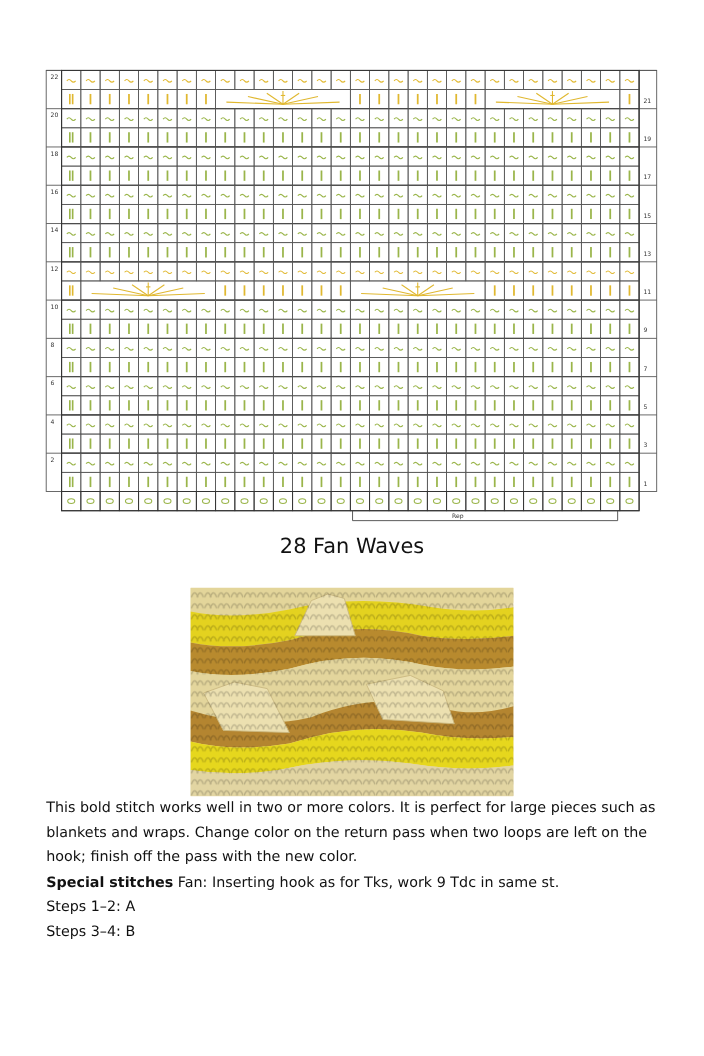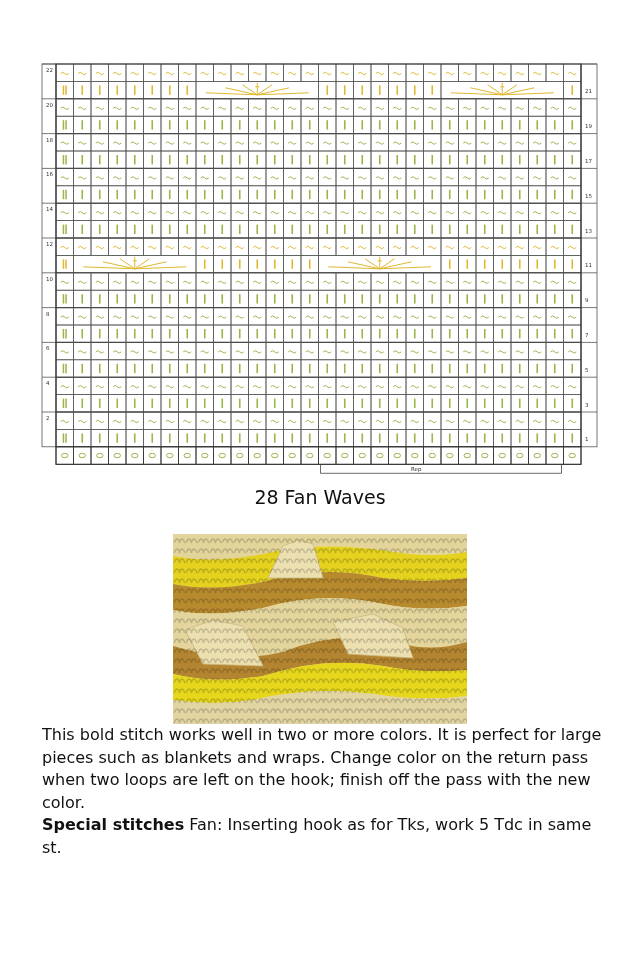--- a/index.html
+++ b/index.html
@@ -1,20 +1,20 @@
 <!DOCTYPE html>
 <html><head>
 <meta charset="utf-8">
 <style>
   html,body{margin:0;padding:0;background:#fff;}
   body{width:640px;height:960px;position:relative;overflow:hidden;font-family:"DejaVu Sans",sans-serif;color:#111;}
   #chart{position:absolute;left:0;top:0;width:640px;height:500px;}
   .title{position:absolute;left:0;width:640px;top:486px;text-align:center;font-size:19px;color:#111;}
   .photo{position:absolute;left:173px;top:534px;width:294px;height:190px;overflow:hidden;}
-  .text{position:absolute;left:42px;top:724px;width:565px;font-size:16px;line-height:22.5px;color:#111;}
+  .text{position:absolute;left:42px;top:724px;width:565px;font-size:13px;line-height:22.5px;color:#111;}
   .text p{margin:0;}
   .text b{font-weight:bold;margin-top:28px;}
 </style>
 </head>
 <body>
 
 <svg id="chart" xmlns="http://www.w3.org/2000/svg" width="640" height="500" viewBox="0 0 640 500">
     <rect x="42" y="64" width="14" height="382.79999999999995" fill="#fff" stroke="#555555" stroke-width="0.8"></rect>
     <rect x="581" y="64" width="16" height="382.79999999999995" fill="#fff" stroke="#555555" stroke-width="0.8"></rect>
     <rect x="56" y="64" width="17.5" height="17.4" fill="none" stroke="#555555" stroke-width="0.7"></rect>
@@ -1479,14 +1479,16 @@
       <path d="M95 44 L110 12 L125 6 L140 10 L150 44 Z"></path>
       <path d="M30 130 L12 96 L40 86 L70 92 L90 132 Z"></path>
       <path d="M175 120 L160 88 L200 80 L230 94 L240 124 Z"></path>
     </g>
     <rect width="294" height="190" fill="url(#knit)"></rect>
   </svg>
 </div>
 
 <div class="text">
   <p>This bold stitch works well in two or more colors. It is perfect for large pieces such as blankets and wraps. Change color on the return pass when two loops are left on the hook; finish off the pass with the new color.</p>
-  <p><b>Special stitches</b><span> Fan: Inserting hook as for Tks, work 5 Tdc in same st.</span></p>
+  <p><b>Special stitches</b><span> Fan: Inserting hook as for Tks, work 9 Tdc in same st.</span></p>
+  <p>Steps 1–2: A</p>
+  <p>Steps 3–4: B</p>
 </div>
 
 </body></html>

